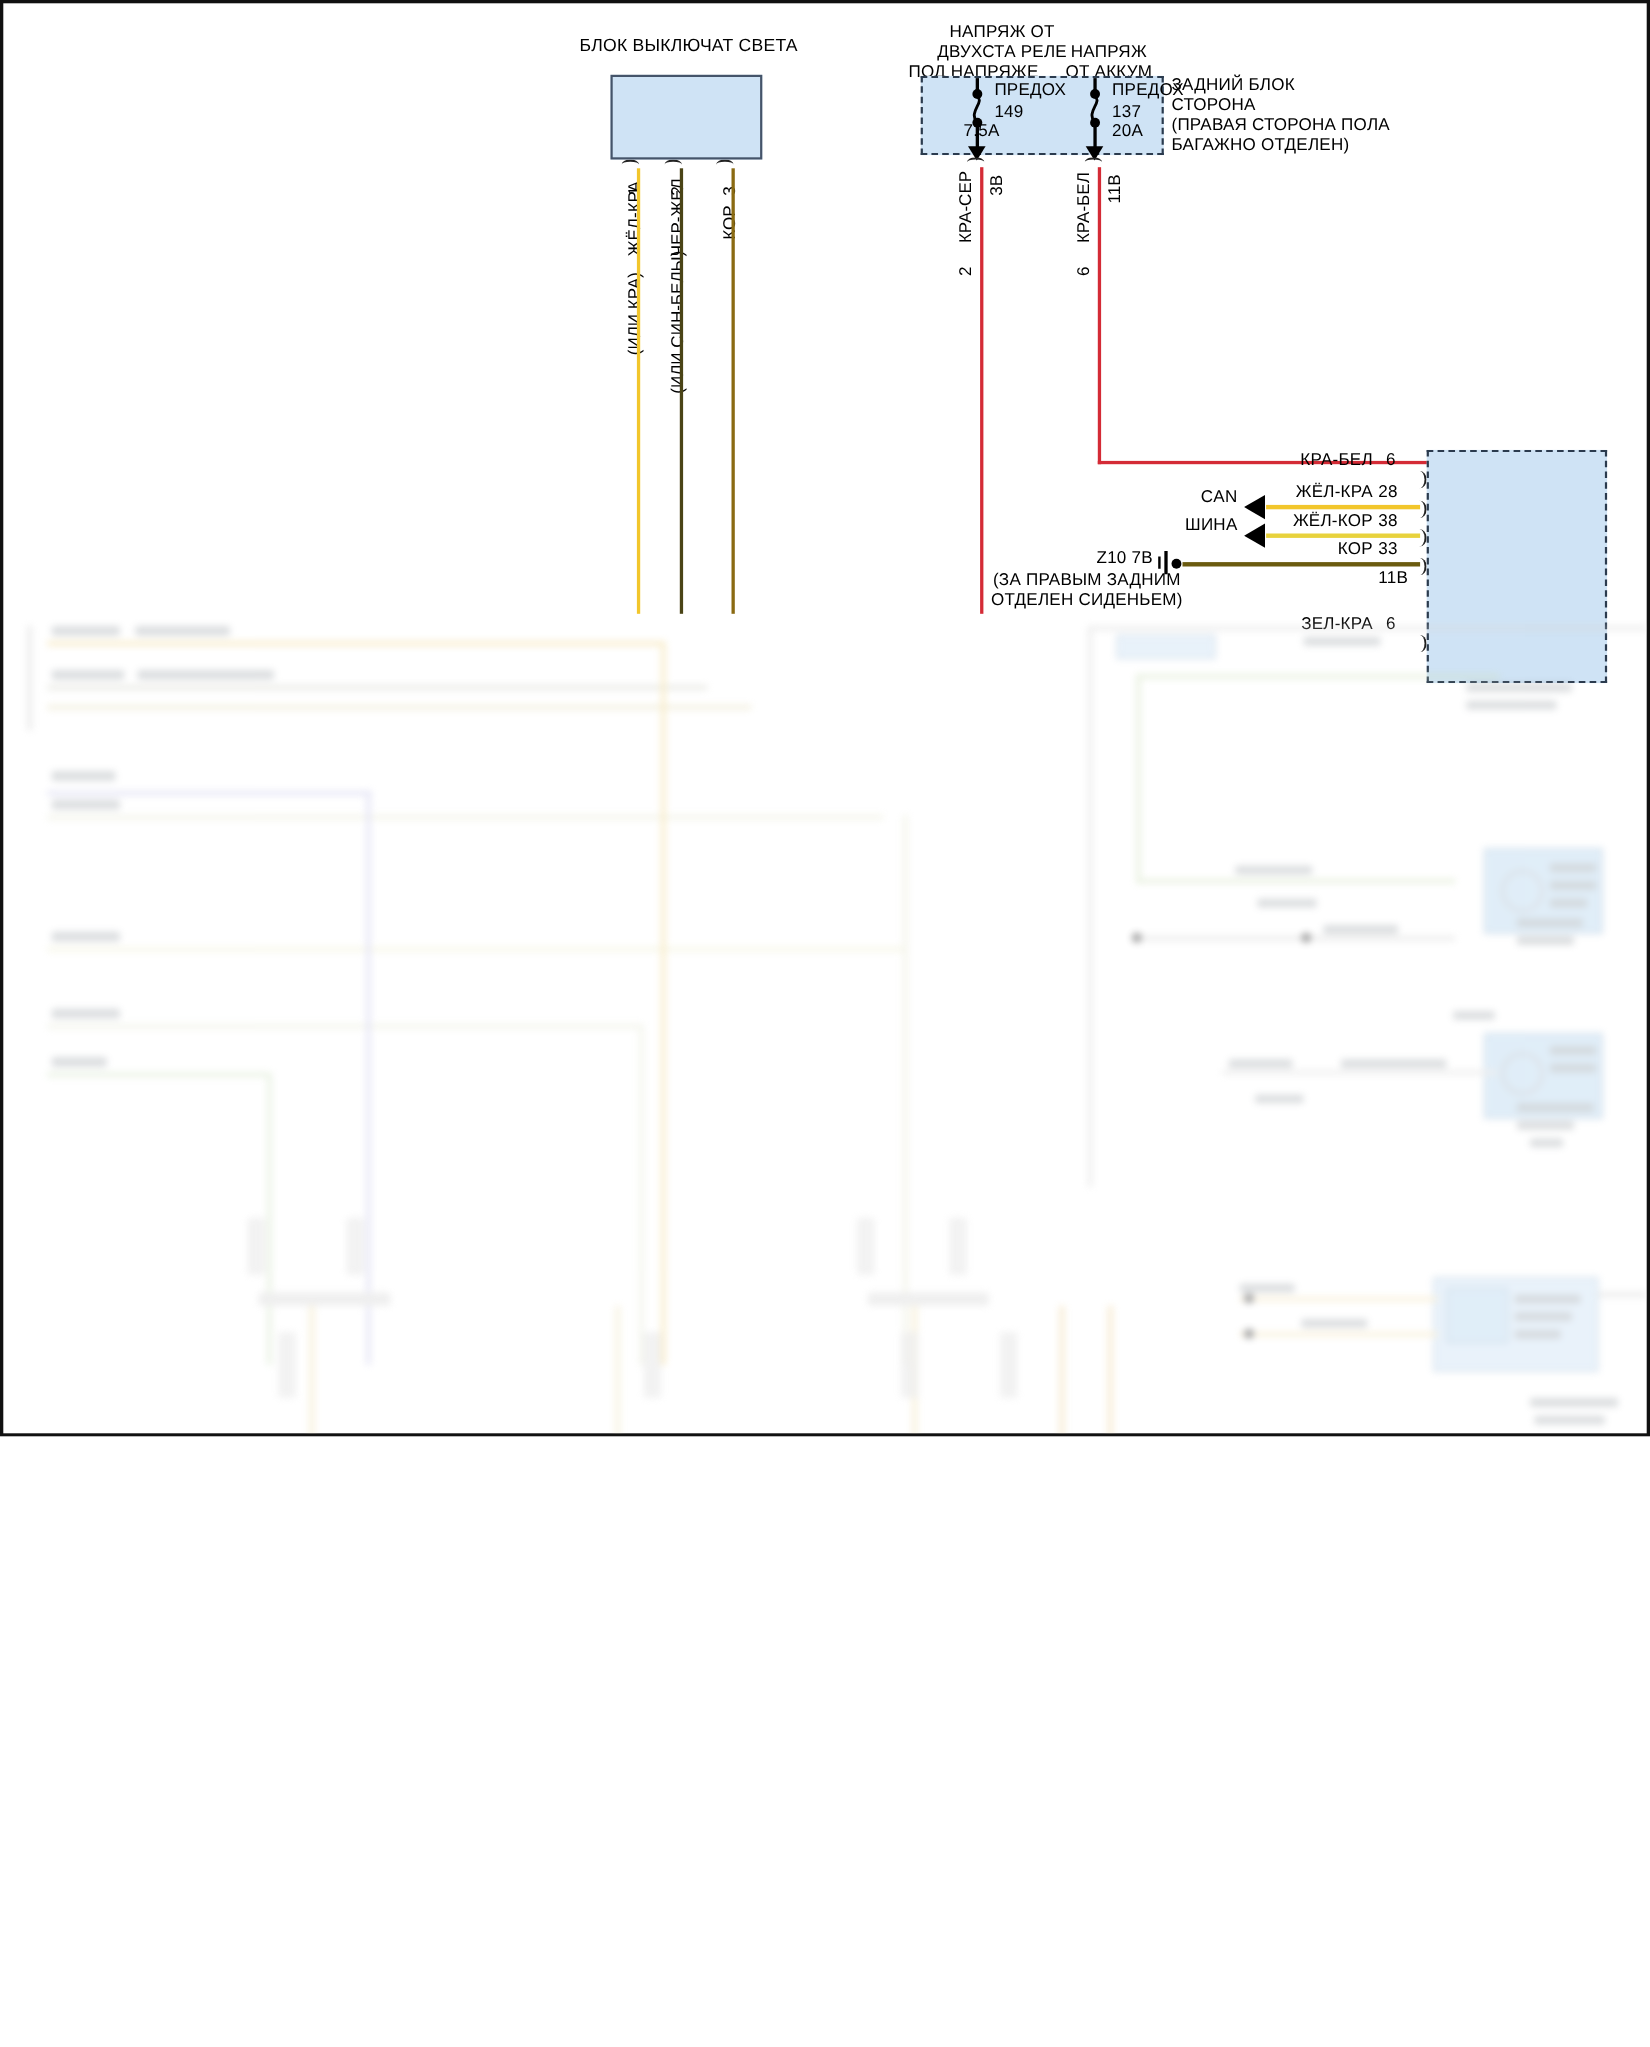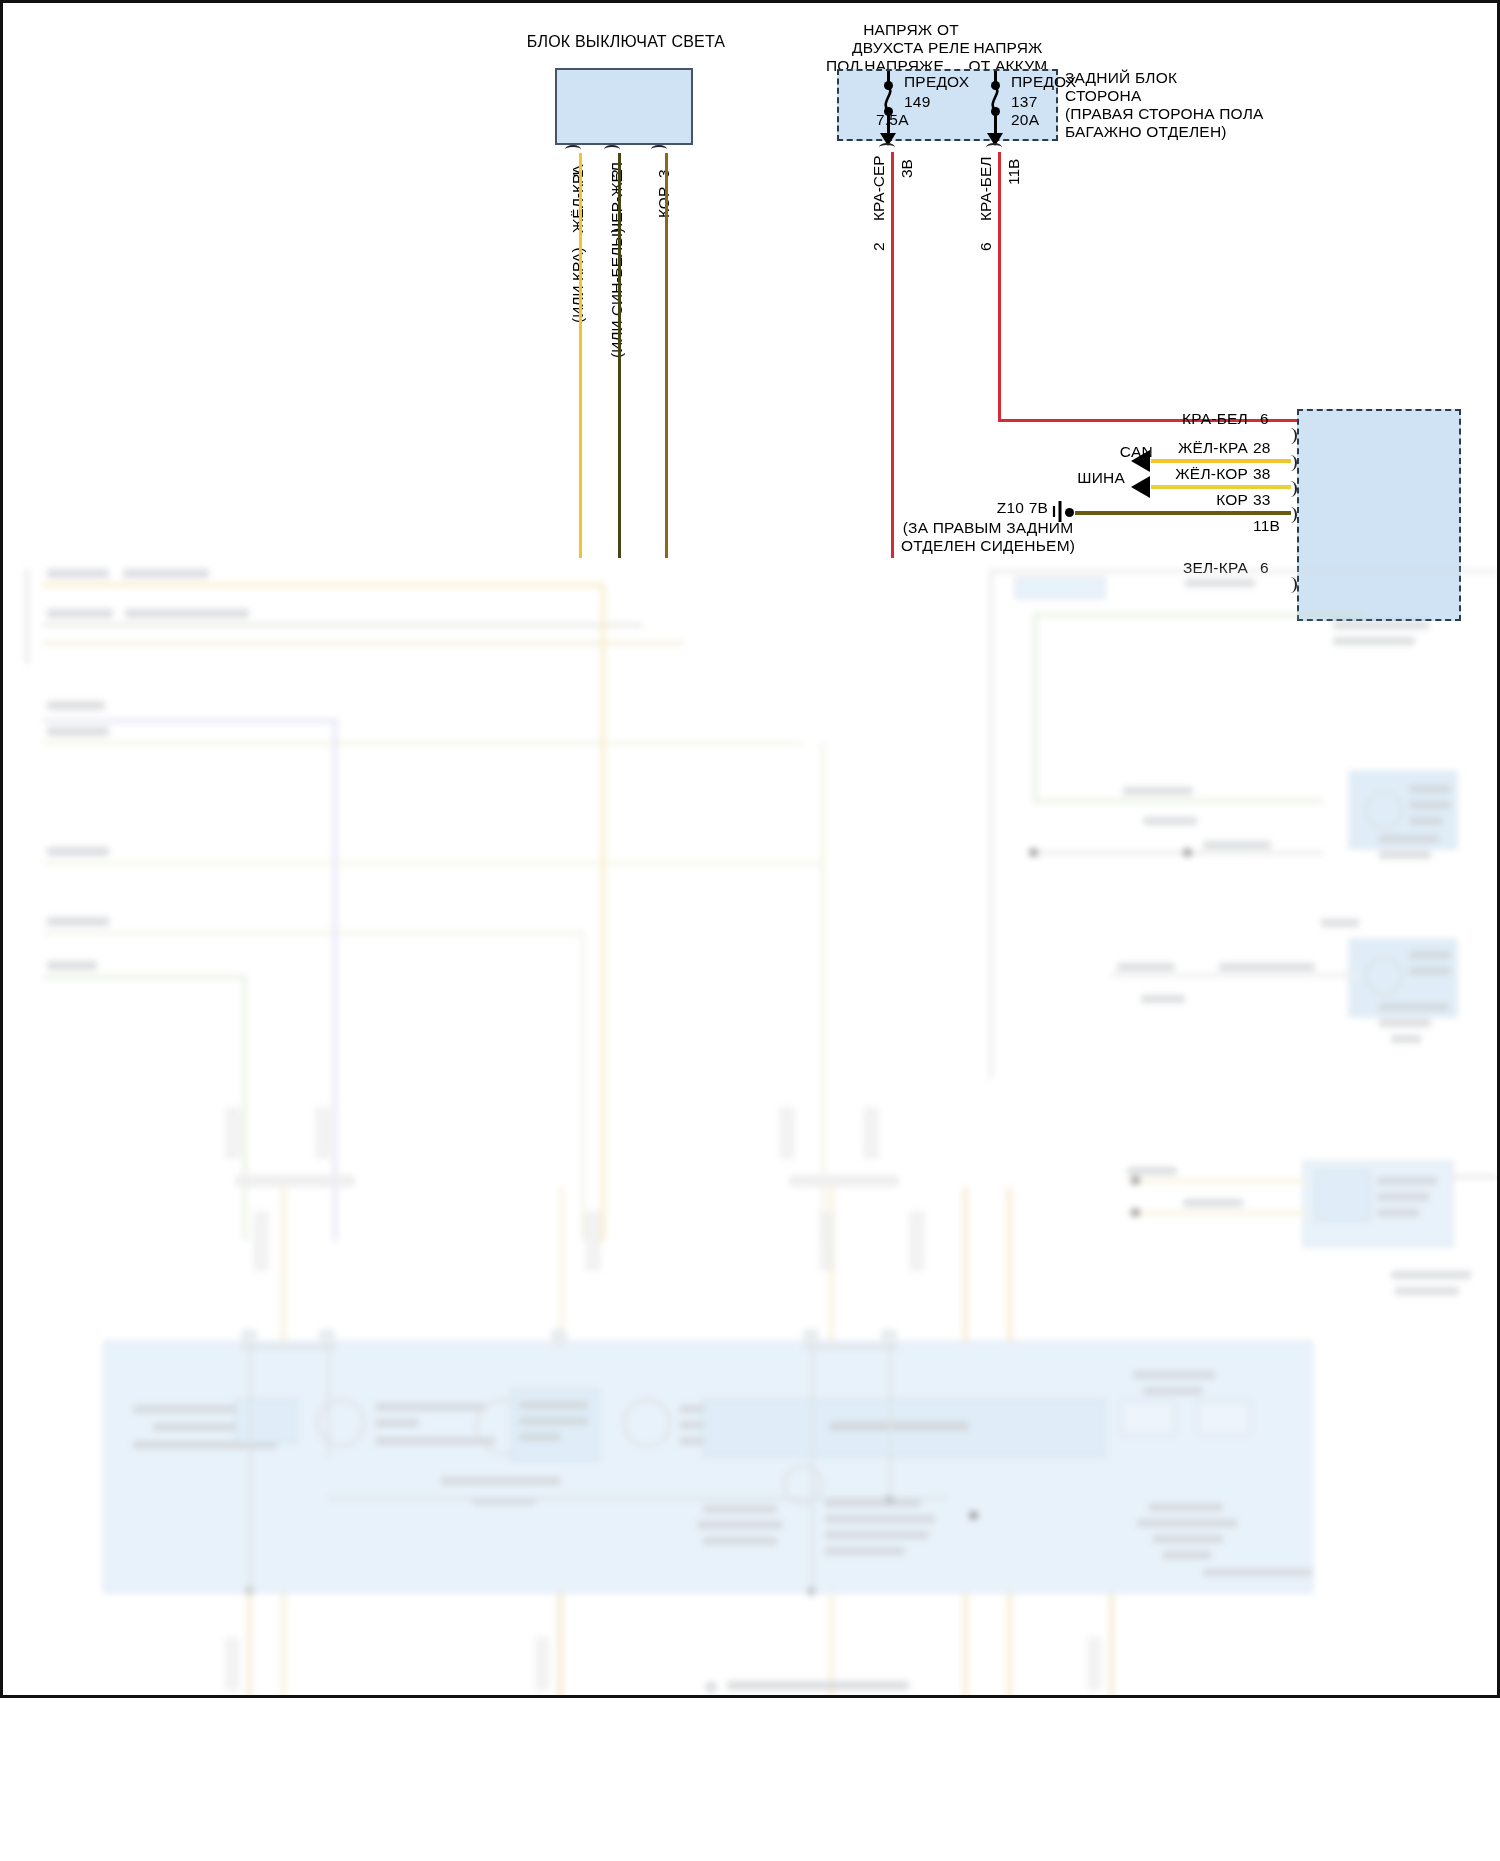--- a/index.html
+++ b/index.html
@@ -3,21 +3,21 @@
 <meta charset="utf-8">
 <style>
   html,body{margin:0;padding:0;background:#ffffff;}
   body{
     font-family:"Liberation Sans","DejaVu Sans",sans-serif;
     color:#000;
   }
   #page{
     position:relative;
     width:1500px;
-    height:1698px;
+    height:1306px;
     background:#ffffff;
     border:3px solid #111;
     box-sizing:border-box;
     overflow:hidden;
   }
   .lbl{
     position:absolute;
     font-size:15.5px;
     letter-spacing:.2px;
     white-space:pre;
@@ -184,21 +184,21 @@
 
   <div class="lbl r" style="left:1245px;top:407px;">КРА-БЕЛ</div>
   <div class="lbl" style="left:1257px;top:407px;">6</div>
   <div class="brk" style="left:1283px;top:425px;"></div>
 
   <div class="lbl r" style="left:1245px;top:436px;">ЖЁЛ-КРА</div>
   <div class="lbl" style="left:1250px;top:436px;">28</div>
   <div class="brk" style="left:1283px;top:452px;"></div>
   <div class="wire wh" style="left:1148px;top:456px;width:140px;background:#f2c62b;height:4px;"></div>
   <div class="arrowL" style="left:1128px;top:447px;"></div>
-  <div class="lbl r" style="left:1150px;top:440px;">CAN</div>
+  <div class="lbl r" style="left:1122px;top:440px;">CAN</div>
 
   <div class="lbl r" style="left:1245px;top:462px;">ЖЁЛ-КОР</div>
   <div class="lbl" style="left:1250px;top:462px;">38</div>
   <div class="brk" style="left:1283px;top:478px;"></div>
   <div class="wire wh" style="left:1148px;top:482px;width:140px;background:#e8d23c;height:4px;"></div>
   <div class="arrowL" style="left:1128px;top:473px;"></div>
   <div class="lbl r" style="left:1122px;top:466px;">ШИНА</div>
 
   <div class="lbl r" style="left:1245px;top:488px;">КОР</div>
   <div class="lbl" style="left:1250px;top:488px;">33</div>

